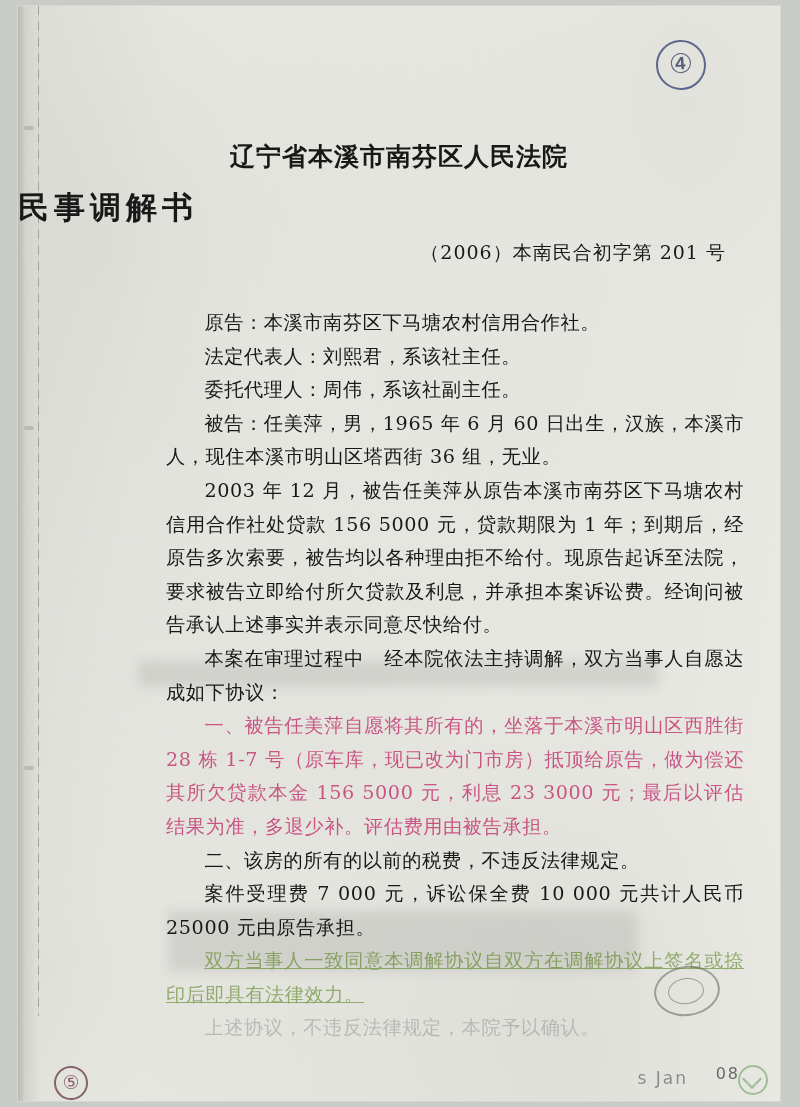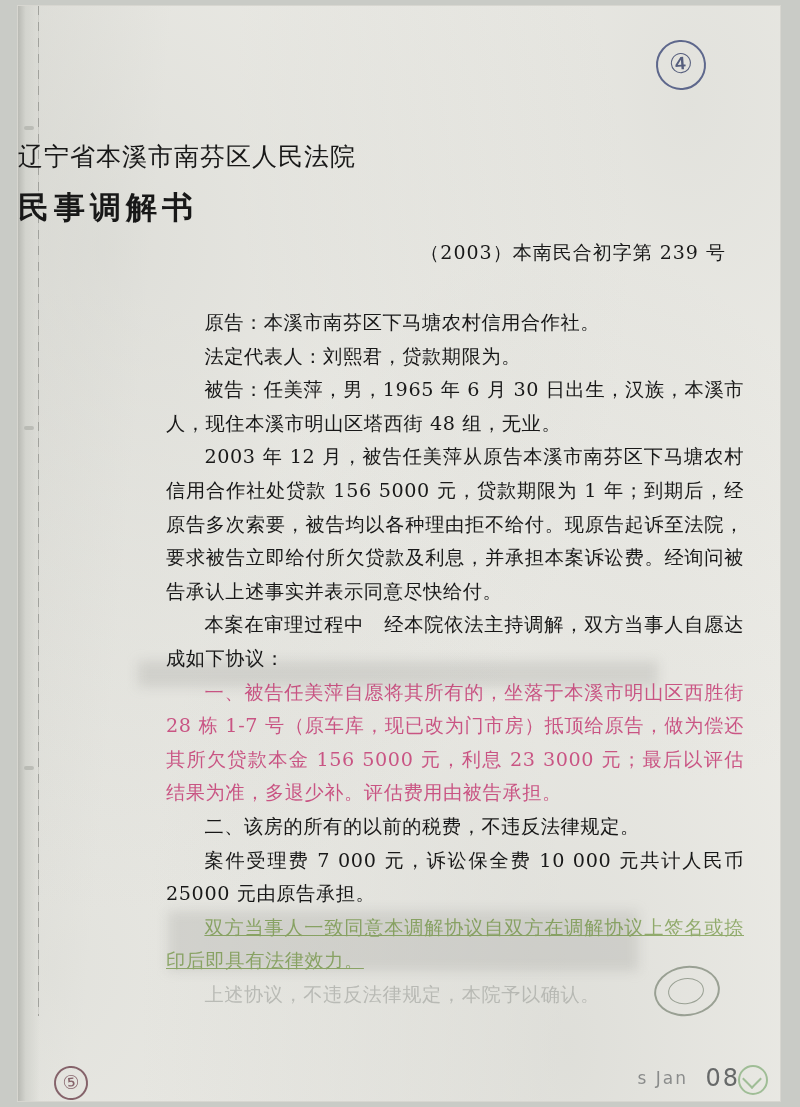--- a/index.html
+++ b/index.html
@@ -108,23 +108,23 @@
     width: 762px;
     height: 1095px;
     color: #181818;
     font-family: "DejaVu Serif", serif;
   }
   .court-name {
     position: absolute;
     top: 134px;
     left: 0;
     width: 762px;
-    text-align: left;
+    text-align: center;
     font-size: 25px;
-    font-weight: normal;
+    font-weight: bold;
     letter-spacing: 1px;
   }
   .doc-title {
     position: absolute;
     top: 181px;
     left: 0;
     width: 762px;
     text-align: left;
     font-size: 31px;
     font-weight: bold;
@@ -189,21 +189,21 @@
     font-size: 17px;
     color: #55585a;
     opacity: .62;
     font-family: "DejaVu Sans", sans-serif;
     letter-spacing: 2px;
   }
   #footer-code {
     position: absolute;
     right: 40px;
     top: 1058px;
-    font-size: 24px;
+    font-size: 16px;
     color: #3d4042;
     opacity: .75;
     font-family: "DejaVu Sans", sans-serif;
     letter-spacing: 2px;
   }
   #watermark-logo {
     position: absolute;
     right: 12px;
     bottom: 6px;
     width: 26px;
@@ -245,26 +245,27 @@
   <div class="smudge" style="left:150px; top:905px; width:470px; height:60px;"></div>
 
   <div class="circle-num" id="corner-number">④</div>
 
   <div class="doc">
 
     <div class="court-name">辽宁省本溪市南芬区人民法院</div>
 
     <div class="doc-title">民事调解书</div>
 
-    <div class="case-number">（2003）本南民合初字第 239 号</div>
+    <div class="case-number">（2006）本南民合初字第 201 号</div>
 
     <div class="body-block">
       <p class="p-indent">原告：本溪市南芬区下马塘农村信用合作社。</p>
-      <p class="p-indent">法定代表人：刘熙君，贷款期限为。</p>
-      <p class="p-indent">被告：任美萍，男，1965 年 6 月 30 日出生，汉族，本溪市人，现住本溪市明山区塔西街 48 组，无业。</p>
+      <p class="p-indent">法定代表人：刘熙君，系该社主任。</p>
+      <p class="p-indent">委托代理人：周伟，系该社副主任。</p>
+      <p class="p-indent">被告：任美萍，男，1965 年 6 月 60 日出生，汉族，本溪市人，现住本溪市明山区塔西街 36 组，无业。</p>
       <p class="p-indent">2003 年 12 月，被告任美萍从原告本溪市南芬区下马塘农村信用合作社处贷款 156 5000 元，贷款期限为 1 年；到期后，经原告多次索要，被告均以各种理由拒不给付。现原告起诉至法院，要求被告立即给付所欠贷款及利息，并承担本案诉讼费。经询问被告承认上述事实并表示同意尽快给付。</p>
       <p class="p-indent">本案在审理过程中　经本院依法主持调解，双方当事人自愿达成如下协议：</p>
       <p class="p-indent faded-1">一、被告任美萍自愿将其所有的，坐落于本溪市明山区西胜街 28 栋 1-7 号（原车库，现已改为门市房）抵顶给原告，做为偿还其所欠贷款本金 156 5000 元，利息 23 3000 元；最后以评估结果为准，多退少补。评估费用由被告承担。</p>
       <p class="p-indent">二、该房的所有的以前的税费，不违反法律规定。</p>
       <p class="p-indent">案件受理费 7 000 元，诉讼保全费 10 000 元共计人民币 25000 元由原告承担。</p>
       <p class="p-indent faded-2">双方当事人一致同意本调解协议自双方在调解协议上签名或捺印后即具有法律效力。</p>
       <p class="p-indent faded-3">上述协议，不违反法律规定，本院予以确认。</p>
     </div>
 
     <div id="seal"></div>

